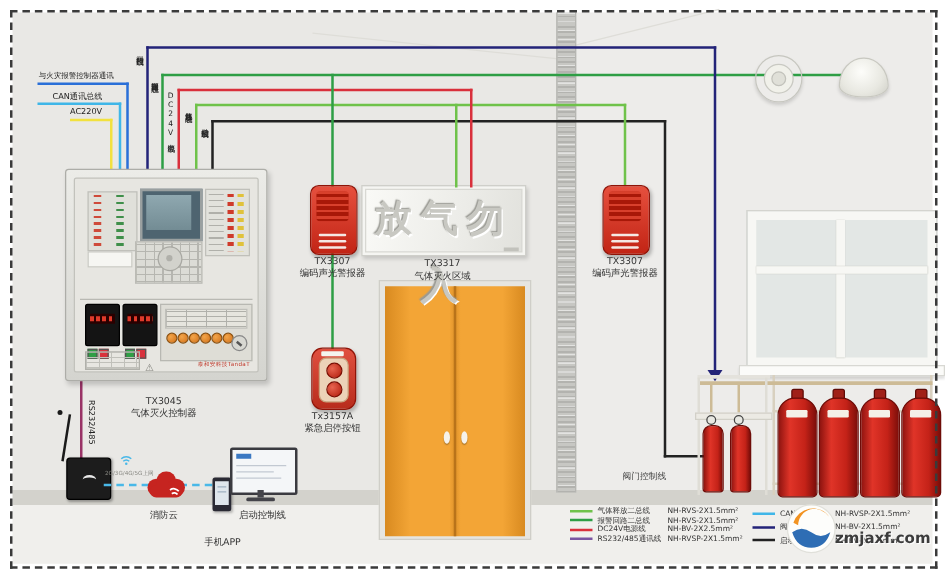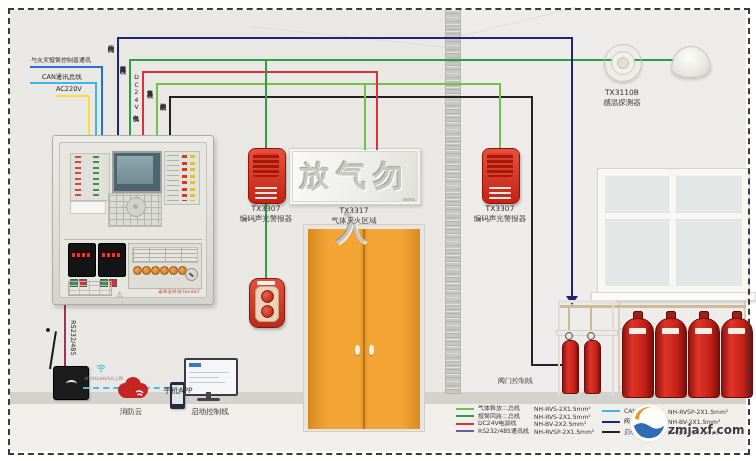--- a/index.html
+++ b/index.html
@@ -243,20 +243,24 @@
         <div class="p obtn" style="left:49px;top:22px;"></div>
         <div class="p keysw">
           <div class="p keyslot"></div>
         </div>
       </div>
       <div class="p ptable"></div>
       <div class="p warn" style="left:56px;top:139px;"></div>
       <div class="p brand">泰和安科技TandaT</div>
     </div>
   </div>
+  <div class="lbl" style="left:91px;top:316px;width:80px;">
+    <span>TX3045</span><br>
+    <span>气体灭火控制器</span>
+  </div>
 
   <div class="p antenna"></div>
   <div class="p anttip"></div>
   <div class="p iot">
     <div class="p iotlogo"></div>
   </div>
   <div class="p dashline"></div>
   <svg class="p" style="left:95px;top:363px;" width="12" height="10" viewBox="0 0 12 10">
     <g stroke="#49b8e8" stroke-width="1.2" fill="none">
       <path d="M2 4 a6 6 0 0 1 8 0"></path>
@@ -285,64 +289,64 @@
   </div>
   <div class="p monscreen">
     <div class="p monbar"></div>
     <div class="p monline" style="top:12px;width:40px;"></div>
     <div class="p monline" style="top:17px;width:30px;"></div>
     <div class="p monline" style="top:22px;width:36px;"></div>
   </div>
   <div class="p monstand"></div>
   <div class="p monbase"></div>
   <div class="lbl" style="left:106px;top:407px;width:50px;">消防云</div>
-  <div class="lbl" style="left:153px;top:386px;width:50px;">手机APP</div>
+  <div class="lbl" style="left:153px;top:429px;width:50px;">手机APP</div>
   <div class="lbl" style="left:184px;top:407px;width:52px;">启动控制线</div>
 
   <div class="p alarm" style="left:248px;top:148px;">
     <div class="p alarmtop"></div>
     <div class="p agrill" style="bottom:14px;"></div>
     <div class="p agrill" style="bottom:9px;"></div>
     <div class="p agrill" style="bottom:4px;"></div>
   </div>
   <div class="lbl" style="left:216px;top:204px;width:100px;">
     <span>TX3307</span><br>
     <span>编码声光警报器</span>
   </div>
   <div class="p ebtn" style="left:249px;top:278px;">
     <div class="p ebtnstrip"></div>
     <div class="p ebtnface">
       <div class="p ecirc" style="left:5px;top:3px;"></div>
       <div class="p ecirc" style="left:5px;top:18px;"></div>
     </div>
   </div>
+  <div class="lbl" style="left:216px;top:328px;width:100px;">
+    <span>Tx3157A</span><br>
+    <span>紧急启停按钮</span>
+  </div>
 
   <div class="lbl" style="left:304px;top:206px;width:100px;">
     <span>TX3317</span><br>
     <span>气体灭火区域</span>
   </div>
 
   <div class="p alarm" style="left:482px;top:148px;">
     <div class="p alarmtop"></div>
     <div class="p agrill" style="bottom:14px;"></div>
     <div class="p agrill" style="bottom:9px;"></div>
     <div class="p agrill" style="bottom:4px;"></div>
   </div>
   <div class="lbl" style="left:450px;top:204px;width:100px;">
     <span>TX3307</span><br>
     <span>编码声光警报器</span>
   </div>
 
   <div class="p det1" style="left:604px;top:44px;">
     <div class="p det1r"></div>
     <div class="p det1c"></div>
-  </div>
-  <div class="lbl" style="left:582px;top:88px;width:80px;">
-    <span>TX3110B</span><br>
-    <span>感温探测器</span>
   </div>
   <div class="p det2" style="left:671px;top:46px;"></div>
 
   <div class="p rackline" style="left:618px;top:300px;width:2px;height:96px;"></div>
   <div class="p rackline" style="left:744px;top:300px;width:2px;height:96px;"></div>
   <div class="p rackline" style="left:618px;top:328px;width:128px;height:2px;"></div>
   <div class="p rackline" style="left:618px;top:386px;width:128px;height:2px;"></div>
   <div class="p pipe" style="left:560px;top:305px;width:186px;height:3px;"></div>
   <div class="p pipe" style="left:568px;top:308px;width:2px;height:32px;"></div>
   <div class="p pipe" style="left:590px;top:308px;width:2px;height:32px;"></div>

